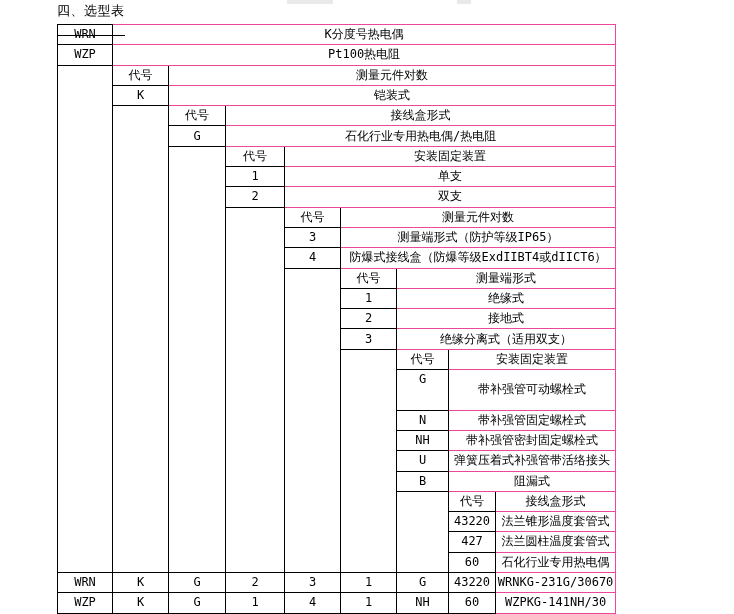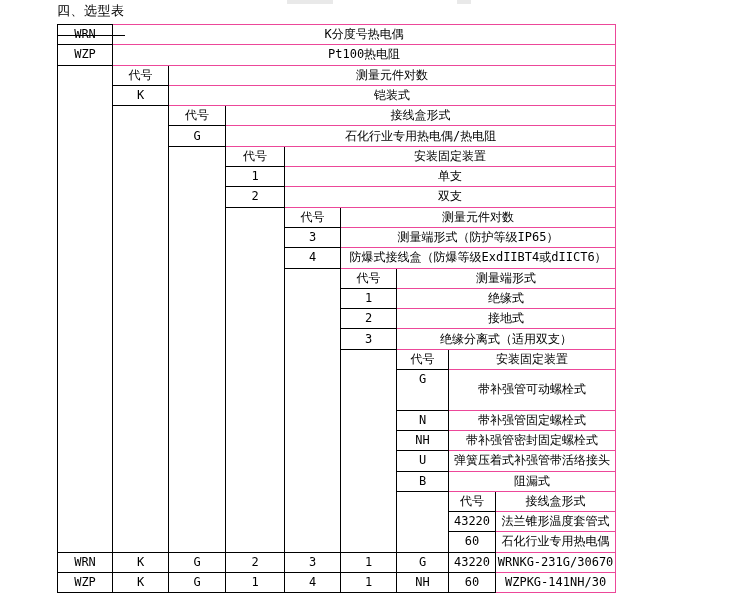--- a/index.html
+++ b/index.html
@@ -290,20 +290,31 @@
           <td class="desc" colspan="1">法兰锥形温度套管式</td>
         </tr>
         <tr>
           <td class="empty"></td>
           <td class="empty"></td>
           <td class="empty"></td>
           <td class="empty"></td>
           <td class="empty"></td>
           <td class="empty"></td>
           <td class="empty"></td>
+          <td class="code">427</td>
+          <td class="desc" colspan="1">法兰圆柱温度套管式</td>
+        </tr>
+        <tr>
+          <td class="empty"></td>
+          <td class="empty"></td>
+          <td class="empty"></td>
+          <td class="empty"></td>
+          <td class="empty"></td>
+          <td class="empty"></td>
+          <td class="empty"></td>
           <td class="code">60</td>
           <td class="desc" colspan="1">石化行业专用热电偶</td>
         </tr>
         <tr>
           <td class="code">WRN</td>
           <td class="code">K</td>
           <td class="code">G</td>
           <td class="code">2</td>
           <td class="code">3</td>
           <td class="code">1</td>

